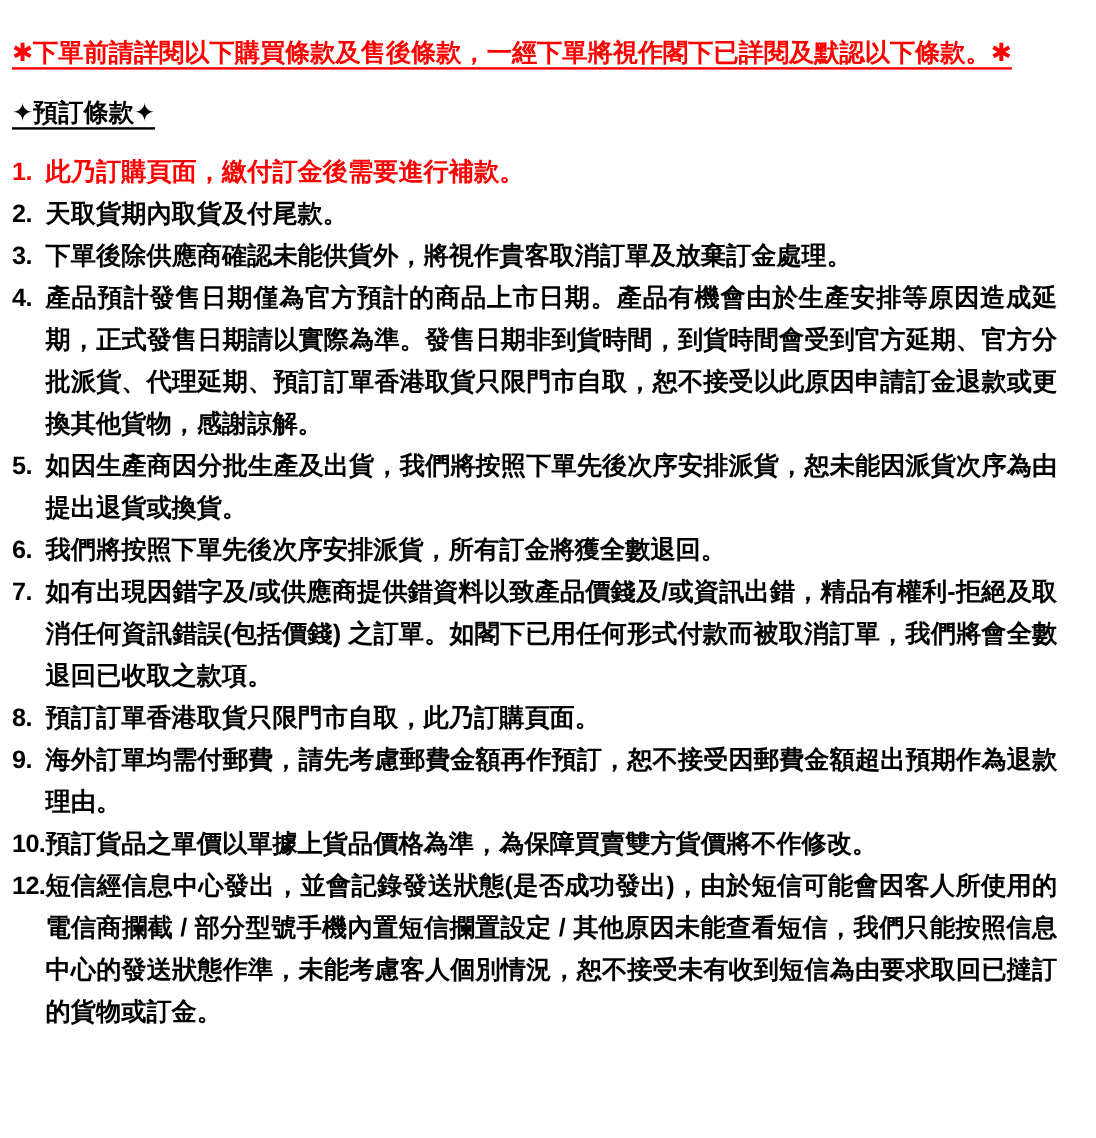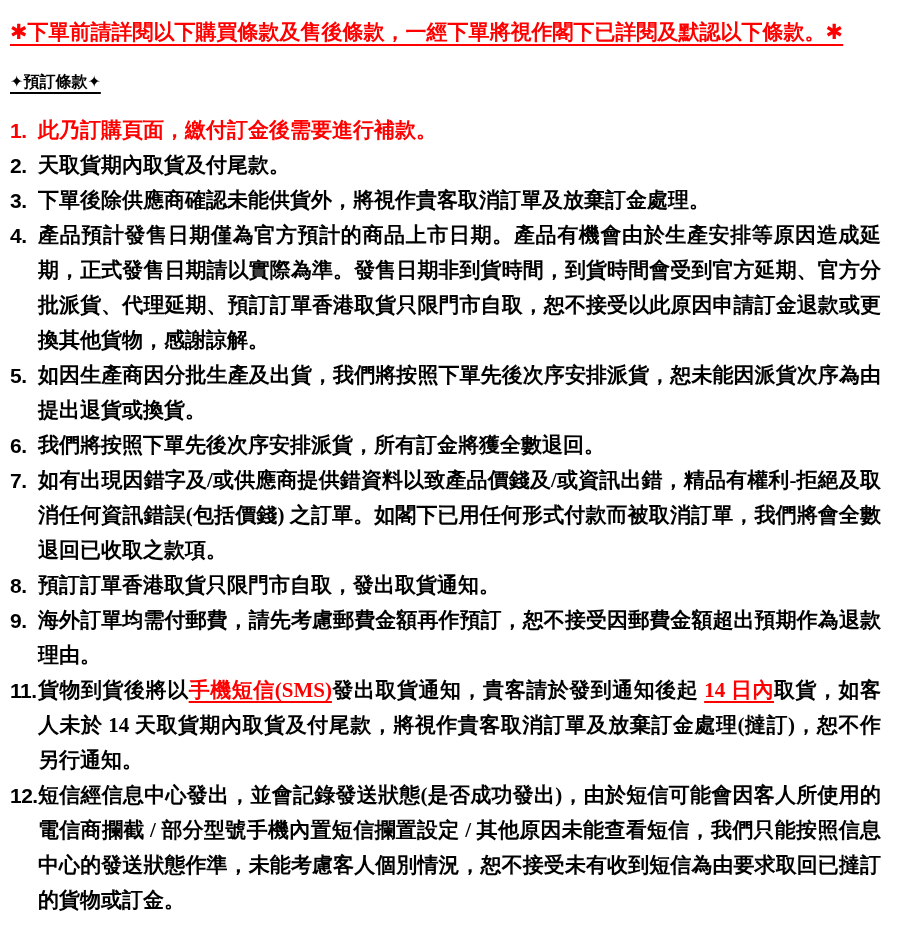--- a/index.html
+++ b/index.html
@@ -17,52 +17,51 @@
     font-weight: 700;
     color: #000000;
     font-size: 21px;
   }
   .notice {
     color: #ff0000;
     text-decoration: underline;
     text-decoration-thickness: 2px;
     text-underline-offset: 5px;
     line-height: 34px;
-    margin: 3px 0 16px 0;
+    margin: 16px 0 16px 0;
     white-space: nowrap;
   }
   .section-title {
     color: #000000;
     text-decoration: underline;
     text-decoration-thickness: 2px;
     text-underline-offset: 5px;
     line-height: 34px;
     margin: 0 0 14px 0;
-    font-size: 16px;
+    font-size: 21px;
   }
   ol.terms {
     list-style: none;
     margin: 0;
     padding: 0;
   }
   ol.terms li {
     display: flex;
     align-items: flex-start;
     line-height: 35px;
   }
   ol.terms .num {
     flex: 0 0 28px;
     width: 28px;
     white-space: nowrap;
     letter-spacing: -0.5px;
   }
   ol.terms .txt {
     flex: 1 1 auto;
     text-align: justify;
-    font-family: Liberation Serif, serif;
   }
   .red { color: #ff0000; }
   .red-underline {
     color: #ff0000;
     text-decoration: underline;
     text-decoration-thickness: 2px;
     text-underline-offset: 4px;
   }
 </style>
 </head>
@@ -104,32 +103,32 @@
     <div class="txt"><span>我們將按照下單先後次序安排派貨，所有訂金將獲全數退回。</span></div>
   </li>
 
   <li>
     <span class="num">7.</span>
     <div class="txt"><span>如有出現因錯字及/或供應商提供錯資料以致產品價錢及/或資訊出錯，精品有權利-拒絕及取消任何資訊錯誤(包括價錢) 之訂單。如閣下已用任何形式付款而被取消訂單，我們將會全數退回已收取之款項。</span></div>
   </li>
 
   <li>
     <span class="num">8.</span>
-    <div class="txt"><span>預訂訂單香港取貨只限門市自取，發出取貨通知。</span></div>
+    <div class="txt"><span>預訂訂單香港取貨只限門市自取，此乃訂購頁面。</span></div>
   </li>
 
   <li>
     <span class="num">9.</span>
     <div class="txt"><span>海外訂單均需付郵費，請先考慮郵費金額再作預訂，恕不接受因郵費金額超出預期作為退款理由。</span></div>
   </li>
 
+  <li>
+    <span class="num">10.</span>
+    <div class="txt"><span>預訂貨品之單價以單據上貨品價格為準，為保障買賣雙方貨價將不作修改。</span></div>
+  </li>
 
-  <li>
-    <span class="num">11.</span>
-    <div class="txt"><span>貨物到貨後將以</span><span class="red-underline">手機短信(SMS)</span><span>發出取貨通知，貴客請於發到通知後起 </span><span class="red-underline">14 日內</span><span>取貨，如客人未於 14 天取貨期內取貨及付尾款，將視作貴客取消訂單及放棄訂金處理(撻訂)，恕不作另行通知。</span></div>
-  </li>
 
   <li>
     <span class="num">12.</span>
     <div class="txt"><span>短信經信息中心發出，並會記錄發送狀態(是否成功發出)，由於短信可能會因客人所使用的電信商攔截 / 部分型號手機內置短信攔置設定 / 其他原因未能查看短信，我們只能按照信息中心的發送狀態作準，未能考慮客人個別情況，恕不接受未有收到短信為由要求取回已撻訂的貨物或訂金。</span></div>
   </li>
 
 </ol>
 
 </body></html>

